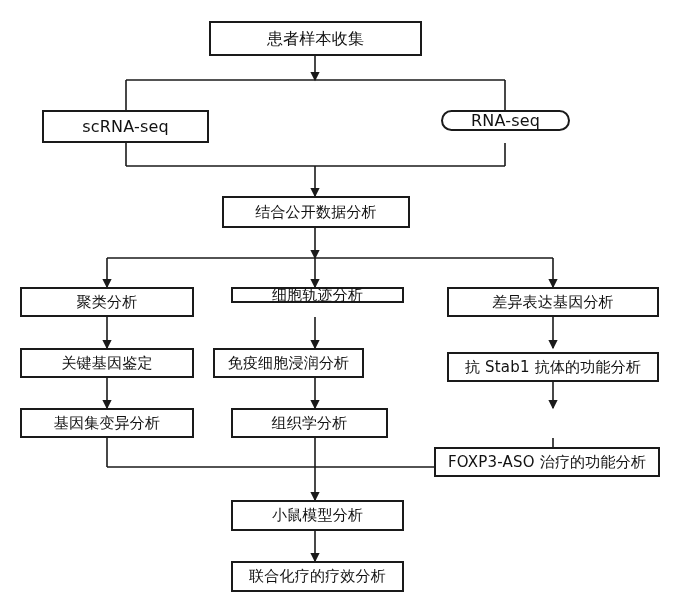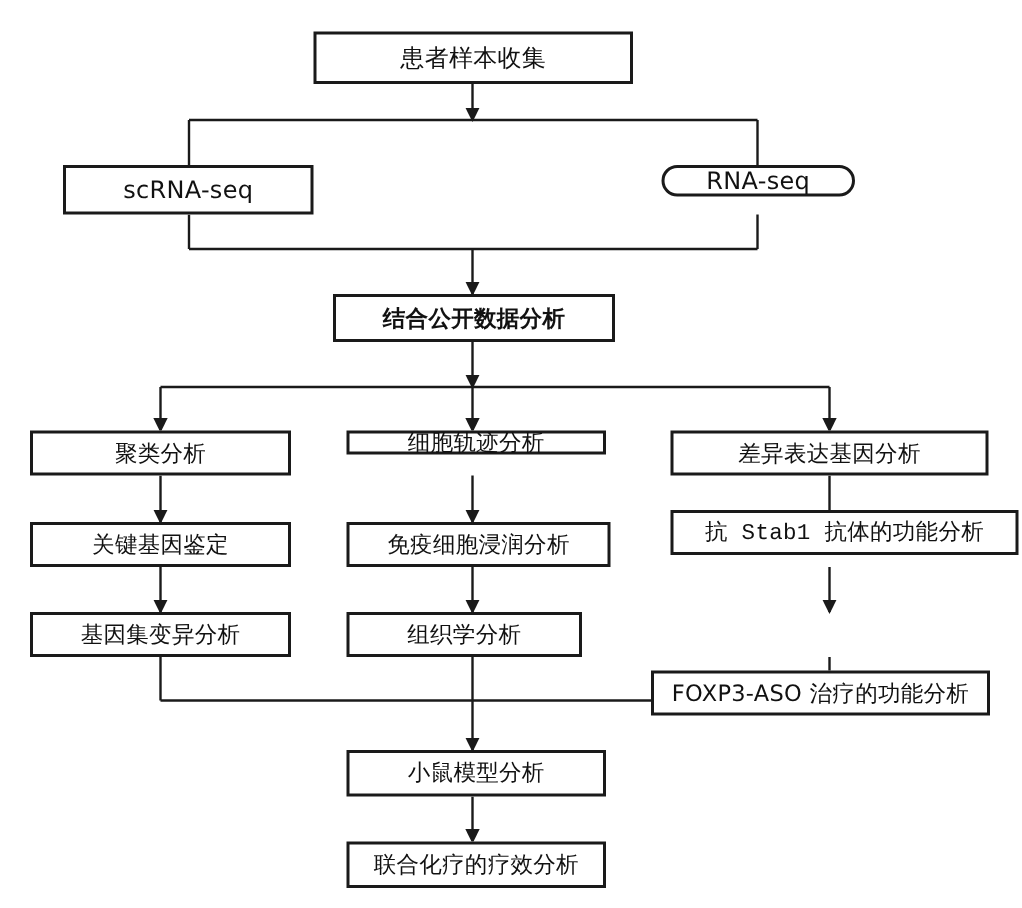--- a/index.html
+++ b/index.html
@@ -98,45 +98,45 @@
   </div>
 
   <div class="node-box" style="left:209px; top:21px; width:213px; height:35px; font-size:16px;">
     <span class="node-label">患者样本收集</span>
   </div>
 
   <div class="node-box" style="left:441px; top:110px; width:129px; height:21px; font-size:16px;border-radius:13px;">
     <span class="node-label">RNA-seq</span>
   </div>
 
-  <div class="node-box" style="left:222px; top:196px; width:188px; height:32px;font-weight:bold;">
+  <div class="node-box" style="left:222px; top:196px; width:188px; height:32px;">
     <span class="node-label">结合公开数据分析</span>
   </div>
 
   <div class="node-box" style="left:20px; top:287px; width:174px; height:30px;">
     <span class="node-label">聚类分析</span>
   </div>
 
   <div class="node-box" style="left:231px; top:287px; width:173px; height:16px;">
     <span class="node-label">细胞轨迹分析</span>
   </div>
 
   <div class="node-box" style="left:447px; top:287px; width:212px; height:30px;">
     <span class="node-label">差异表达基因分析</span>
   </div>
 
   <div class="node-box" style="left:20px; top:348px; width:174px; height:30px;">
     <span class="node-label">关键基因鉴定</span>
   </div>
 
-  <div class="node-box" style="left:231px; top:348px; width:176px; height:30px;">
+  <div class="node-box" style="left:213px; top:348px; width:151px; height:30px;">
     <span class="node-label">免疫细胞浸润分析</span>
   </div>
 
-  <div class="node-box" style="left:447px; top:340px; width:232px; height:30px;font-family:Liberation Mono, monospace;">
+  <div class="node-box" style="left:447px; top:352px; width:212px; height:30px;">
     <span class="node-label">抗 Stab1 抗体的功能分析</span>
   </div>
 
   <div class="node-box" style="left:20px; top:408px; width:174px; height:30px;">
     <span class="node-label">基因集变异分析</span>
   </div>
 
   <div class="node-box" style="left:231px; top:408px; width:157px; height:30px;">
     <span class="node-label">组织学分析</span>
   </div>

